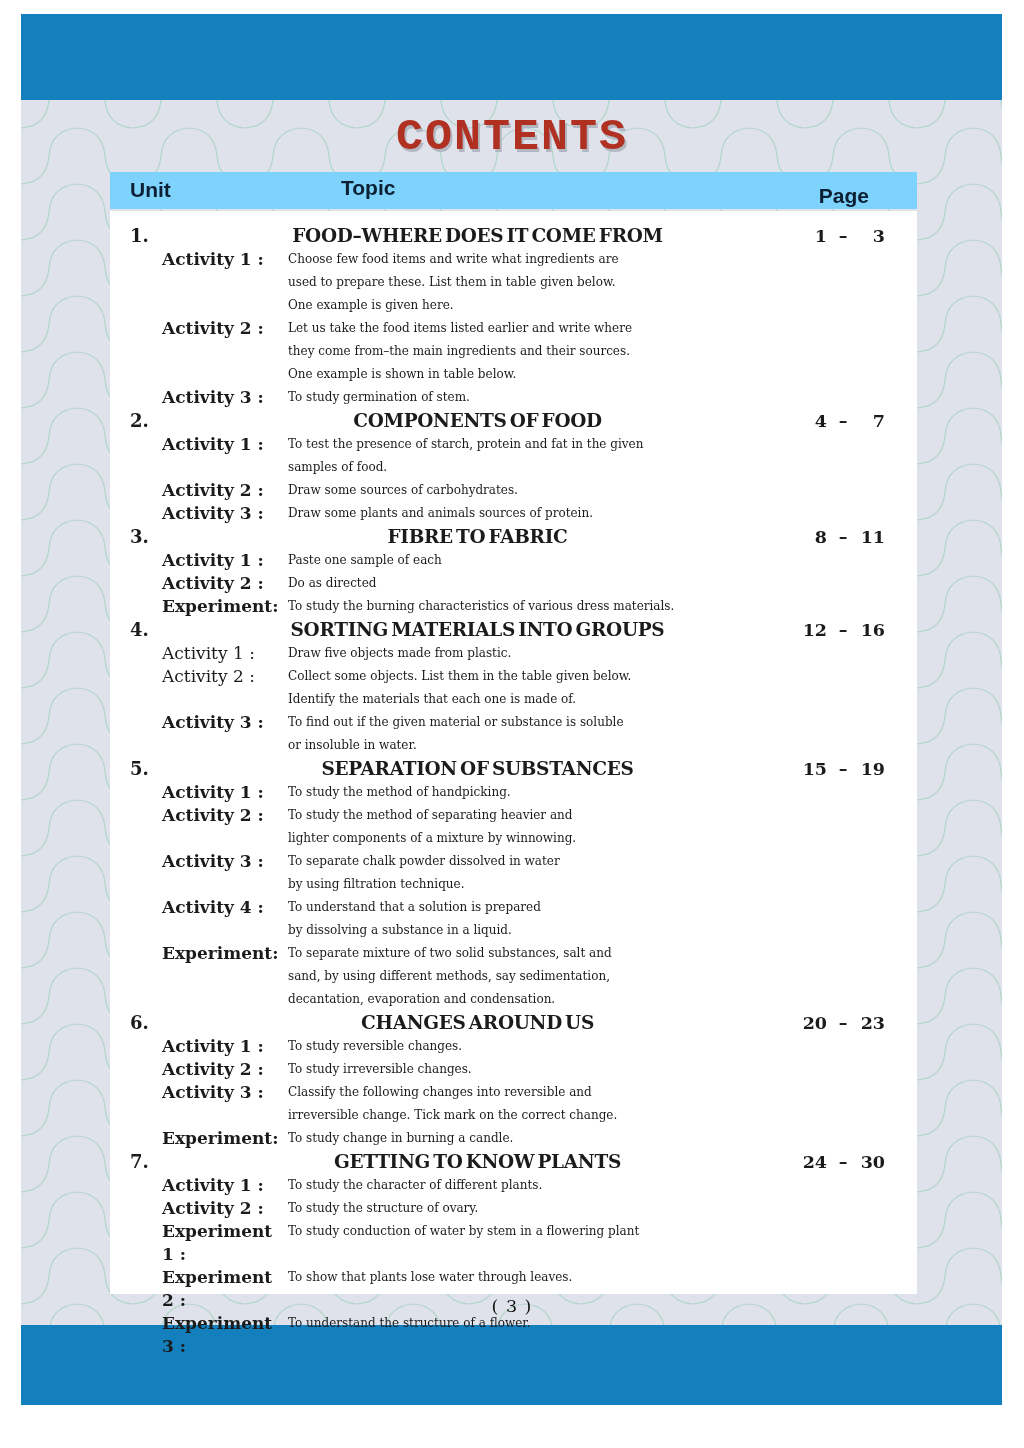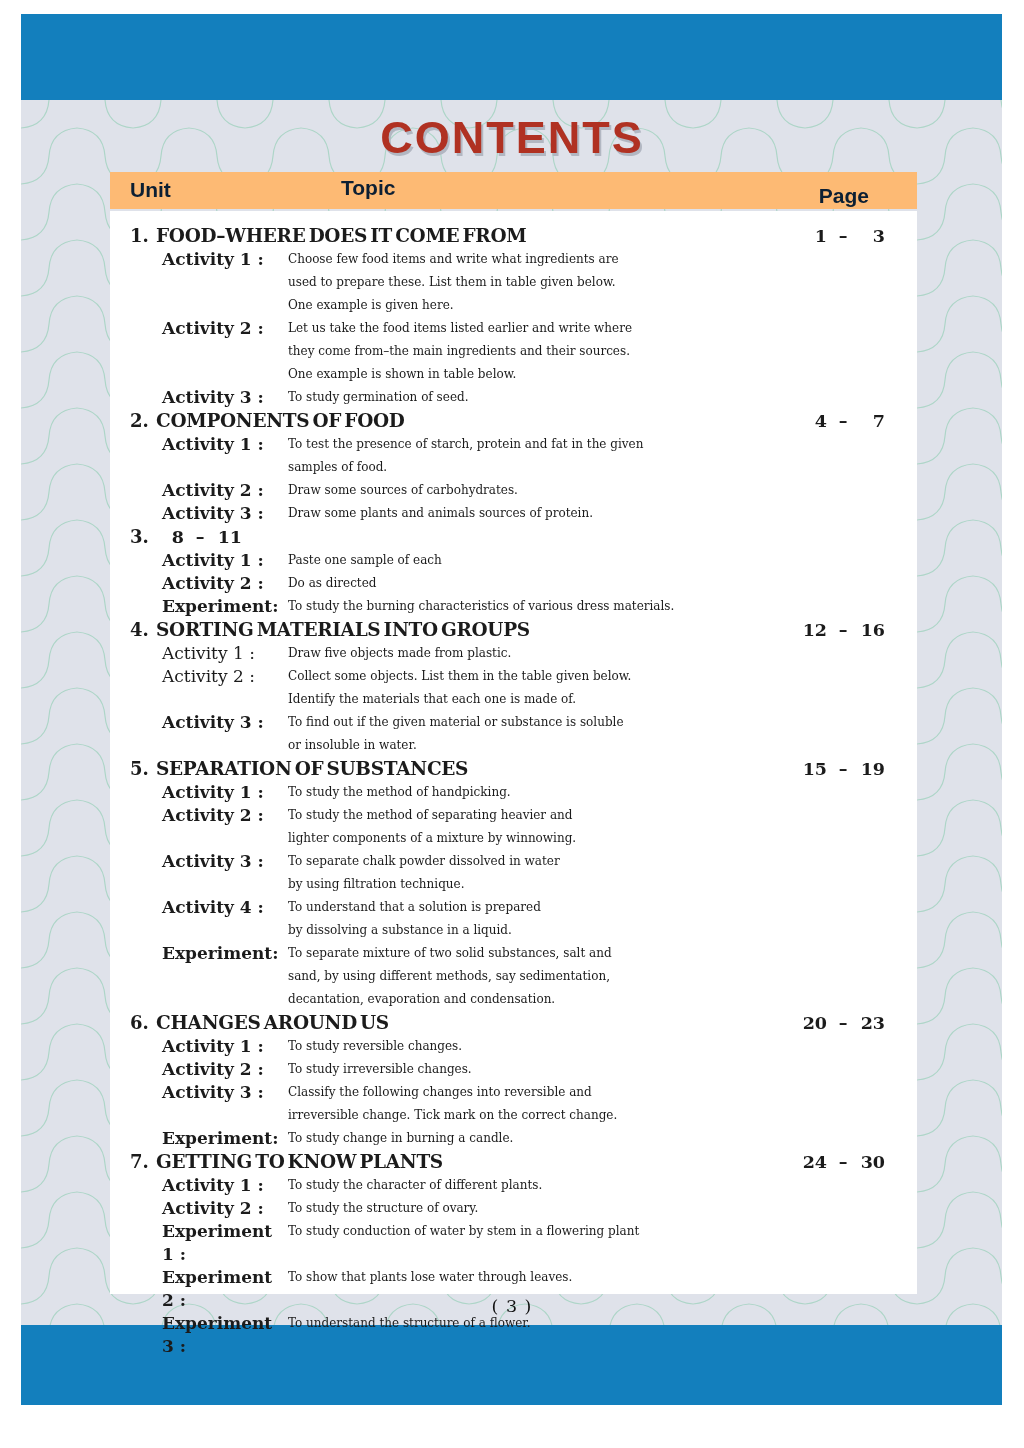--- a/index.html
+++ b/index.html
@@ -7,38 +7,38 @@
     width:1024px;height:1448px;position:relative;background:#ffffff;
     font-family:"DejaVu Serif", serif;color:#1b1b1b;overflow:hidden;
   }
   .band{position:absolute;left:21px;width:981px;background:#137fbd;}
   .band-top{top:14px;height:86px;}
   .band-bottom{top:1325px;height:80px;}
   .pattern-area{position:absolute;left:21px;top:100px;width:981px;height:1225px;background:#dfe2ea;}
   .pattern-area svg{position:absolute;left:0;top:0;}
   .contents-title{
     position:absolute;left:0;top:112px;width:100%;text-align:center;
-    font-family:Liberation Sans, sans-serif;font-weight:bold;font-size:45px;
+    font-family:Liberation Mono, monospace;font-weight:bold;font-size:45px;
     color:#b03122;letter-spacing:2px;text-shadow:2px 3px 0 #b2b7c2;z-index:3;
   }
   .toc-header{
     position:absolute;left:110px;top:172px;width:807px;height:37px;
-    background:#fdba74;z-index:3;
+    background:#7dd3fc;z-index:3;
     font-family:"Liberation Sans", sans-serif;font-weight:bold;font-size:21px;color:#0c1f33;
   }
   .toc-header .h-unit{position:absolute;left:20px;top:6px;}
   .toc-header .h-topic{position:absolute;left:187px;top:4px;margin-left:44px;}
   .toc-header .h-page{position:absolute;right:48px;top:12px;}
   .toc-card{
     position:absolute;left:110px;top:211px;width:807px;height:1083px;
     background:#ffffff;z-index:2;box-sizing:border-box;padding:13px 0 0 0;
   }
   .unit-row{display:flex;align-items:baseline;line-height:23px;}
   .unit-num{width:26px;margin-left:20px;font-weight:bold;font-size:18px;flex:none;}
-  .unit-title{font-weight:bold;font-size:18.5px;letter-spacing:-0.3px;word-spacing:-3px;flex:1 1 auto;}
+  .unit-title{font-weight:bold;font-size:18.5px;letter-spacing:-0.3px;word-spacing:-3px;flex:1 1 auto;text-align:center;}
   .page-range{display:flex;flex:none;font-weight:bold;font-size:17.5px;margin-right:32px;}
   .pg-from{width:28px;text-align:right;}
   .pg-dash{width:32px;text-align:center;}
   .pg-to{width:26px;text-align:right;}
   .entry-row{display:flex;line-height:23px;}
   .entry-label{flex:none;width:126px;margin-left:52px;font-weight:bold;font-size:17px;}
   .entry-label.regular{font-weight:normal;}
   .entry-text{flex:1 1 auto;font-size:12px;white-space:pre-line;padding-right:10px;}
   .folio{
     position:absolute;left:0;top:1296px;width:100%;text-align:center;z-index:3;
@@ -97,21 +97,21 @@
 One example is given here.</span>
       </div>
       <div class="entry-row">
         <span class="entry-label">Activity 2 :</span>
         <span class="entry-text">Let us take the food items listed earlier and write where
 they come from–the main ingredients and their sources.
 One example is shown in table below.</span>
       </div>
       <div class="entry-row">
         <span class="entry-label">Activity 3 :</span>
-        <span class="entry-text">To study germination of seed.</span>
+        <span class="entry-text">To study germination of stem.</span>
       </div>
     </div>
     <div class="unit-block">
       <div class="unit-row">
         <span class="unit-num">2.</span>
         <span class="unit-title">COMPONENTS OF FOOD</span>
         <span class="page-range">
           <span class="pg-from">4</span>
           <span class="pg-dash">–</span>
           <span class="pg-to">7</span>
@@ -127,20 +127,21 @@
         <span class="entry-text">Draw some sources of carbohydrates.</span>
       </div>
       <div class="entry-row">
         <span class="entry-label">Activity 3 :</span>
         <span class="entry-text">Draw some plants and animals sources of protein.</span>
       </div>
     </div>
     <div class="unit-block">
       <div class="unit-row">
         <span class="unit-num">3.</span>
+        <span class="unit-title">FIBRE TO FABRIC</span>
         <span class="page-range">
           <span class="pg-from">8</span>
           <span class="pg-dash">–</span>
           <span class="pg-to">11</span>
         </span>
       </div>
       <div class="entry-row">
         <span class="entry-label">Activity 1 :</span>
         <span class="entry-text">Paste one sample of each</span>
       </div>

